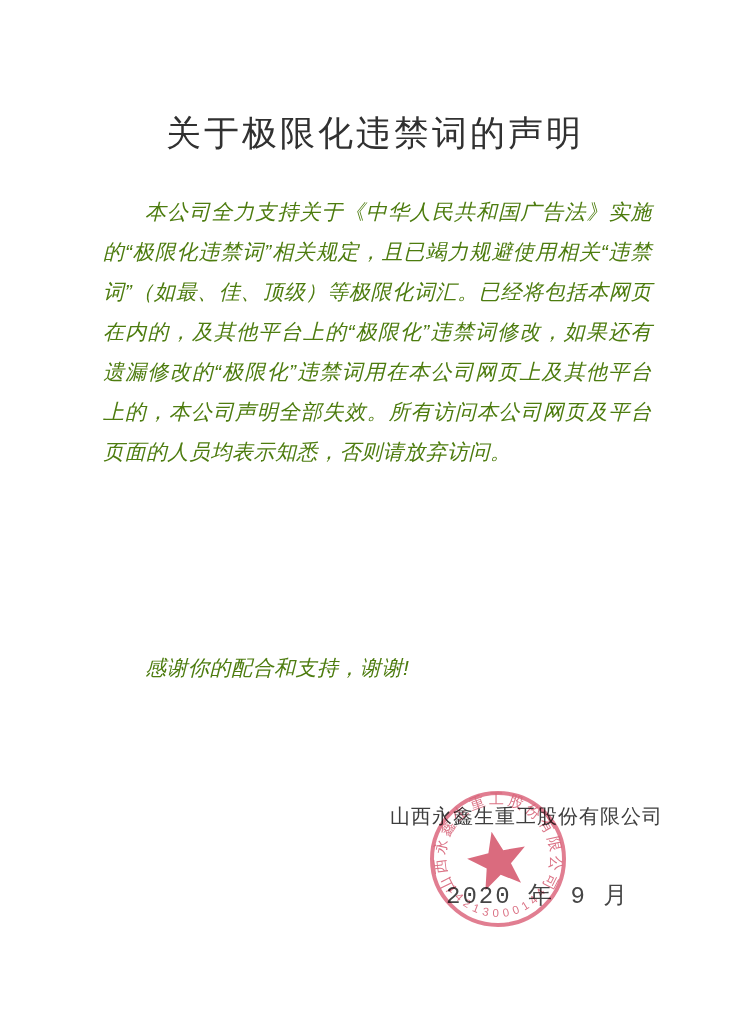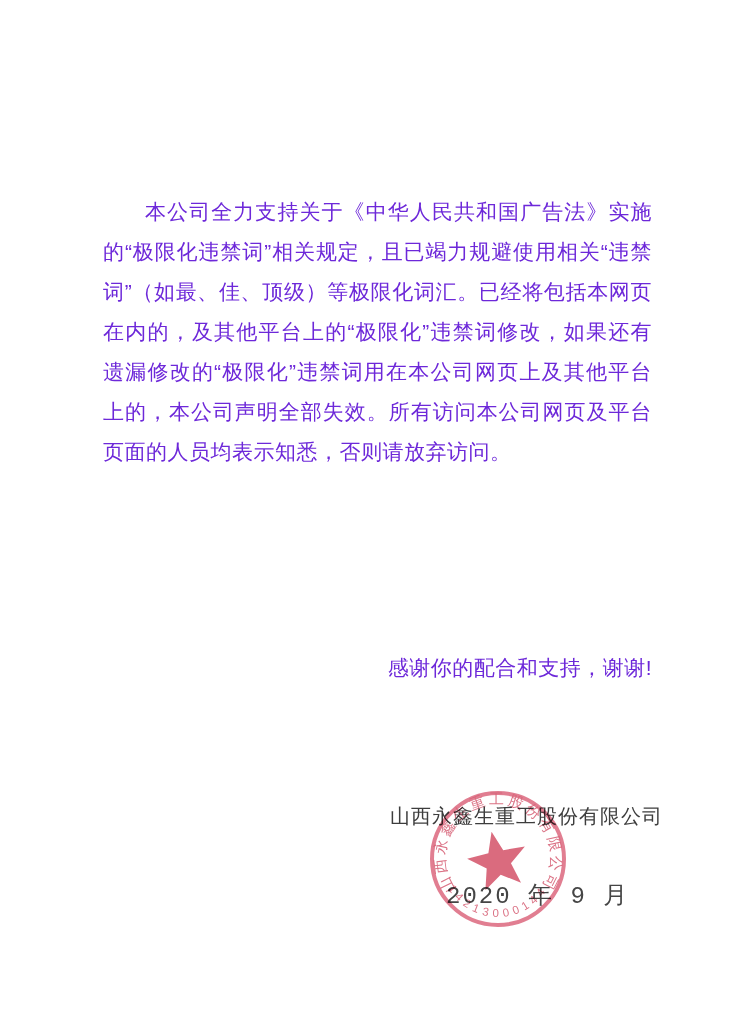--- a/index.html
+++ b/index.html
@@ -32,27 +32,28 @@
   .para {
     position: absolute;
     left: 103px;
     width: 549px;
     margin: 0;
     font-size: 21px;
     line-height: 40px;
     letter-spacing: 0.5px;
     text-align: justify;
     text-indent: 2em;
-    color: #6d28d9;
+    color: #4d7c0f;
+    font-style: italic;
   }
   .p1 { top: 192px; }
   .p2 { top: 458px; }
   .closing {
     top: 648px;
-    text-align: right;
+    text-align: left;
   }
   .sig-company {
     position: absolute;
     top: 803px;
     left: 390px;
     font-size: 20px;
     letter-spacing: 1px;
     color: #3d3d3d;
     white-space: nowrap;
   }
@@ -92,20 +93,21 @@
     letter-spacing: 4.5px;
     opacity: 0.9;
     font-family: "Liberation Sans", "DejaVu Sans", sans-serif;
   }
 </style>
 </head>
 <body>
 
 <div class="sheet">
 
+  <h1 class="doc-title">关于极限化违禁词的声明</h1>
 
   <p class="para p1">本公司全力支持关于《中华人民共和国广告法》实施的“极限化违禁词”相关规定，且已竭力规避使用相关“违禁词”（如最、佳、顶级）等极限化词汇。已经将包括本网页在内的，及其他平台上的“极限化”违禁词修改，如果还有遗漏修改的“极限化”违禁词用在本公司网页上及其他平台上的，本公司声明全部失效。所有访问本公司网页及平台页面的人员均表示知悉，否则请放弃访问。</p>
 
 
   <p class="para closing">感谢你的配合和支持，谢谢!</p>
 
   <div class="sig-company">山西永鑫生重工股份有限公司</div>
 
   <div class="sig-date">2020 年 9 月</div>
 

